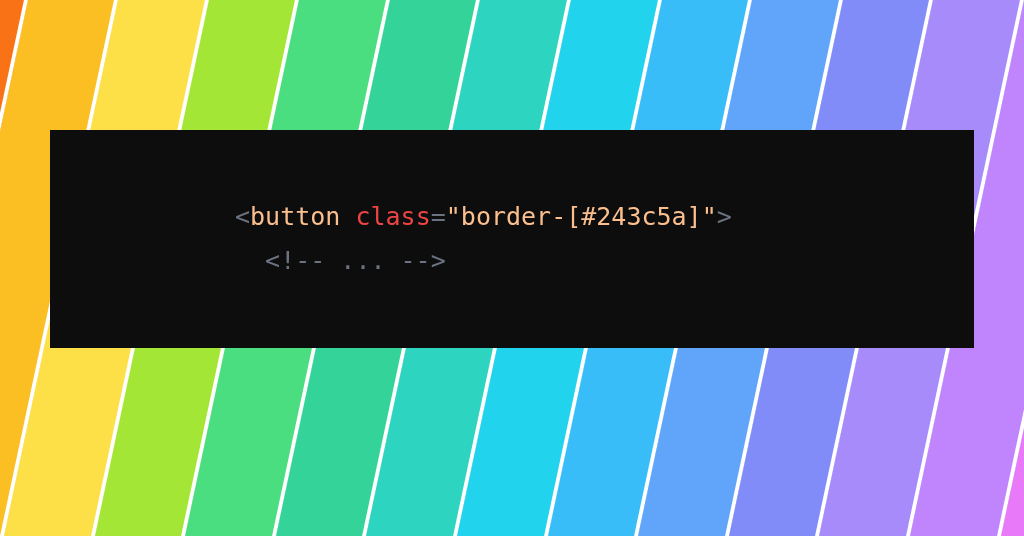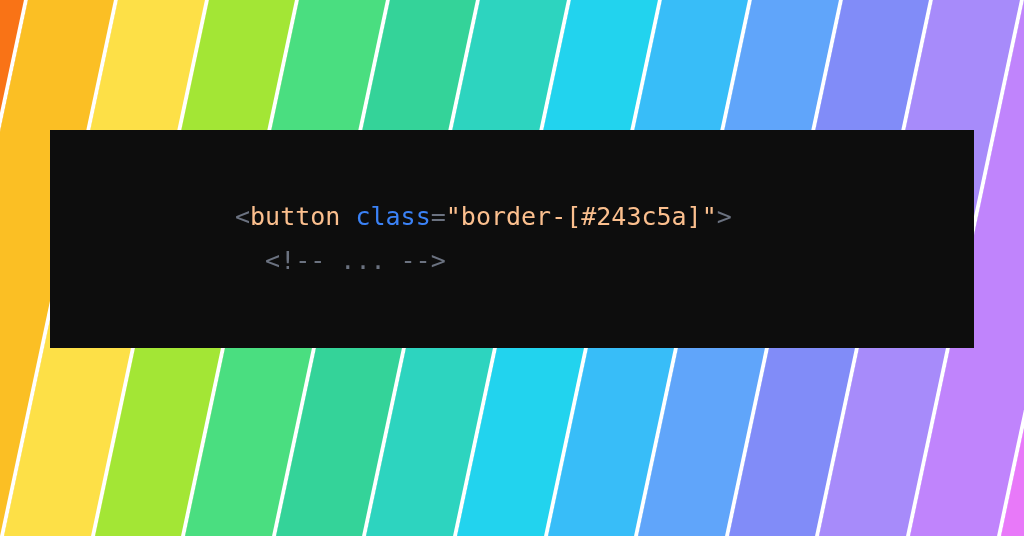--- a/index.html
+++ b/index.html
@@ -34,21 +34,21 @@
       font-size: 25px;
       line-height: 1.75;
       font-weight: 500;
     }
     .code-line {
       white-space: pre;
     }
     .indent { display: inline-block; width: 2ch; }
     .punct { color: #6b7280; }
     .tag-name { color: #fbbf8e; margin-top: 43px; }
-    .attr-name { color: #3b82f6; }
+    .attr-name { color: #ef4444; }
     .attr-eq { color: #6b7280; }
     .attr-val { color: #fbbf8e; }
     .comment { color: #6b7280; }
   </style>
 </head>
 <body>
 
 <div class="background" id="bg">
     <div class="stripe" style="background: rgb(249, 115, 22);"></div>
     <div class="stripe" style="background: rgb(251, 191, 36);"></div>

